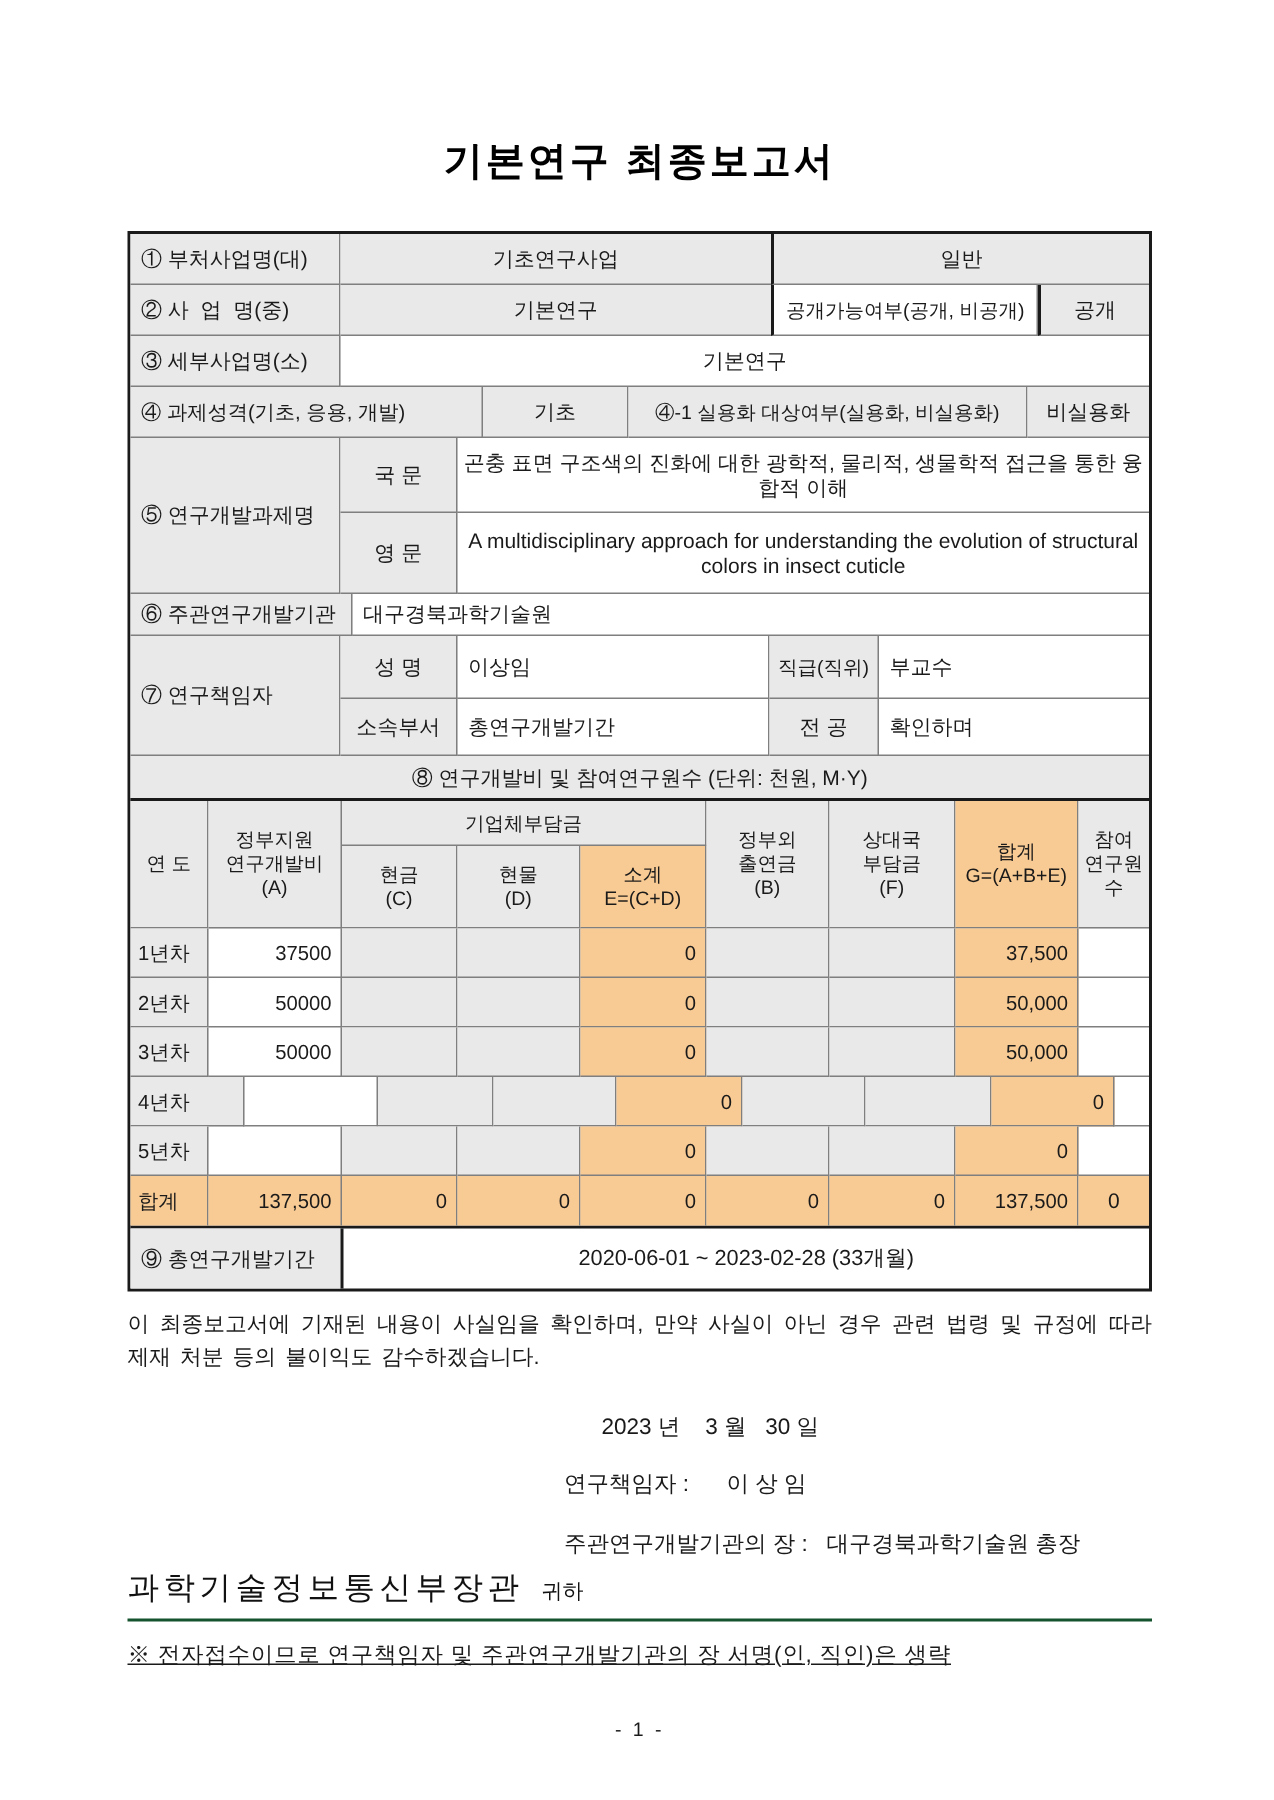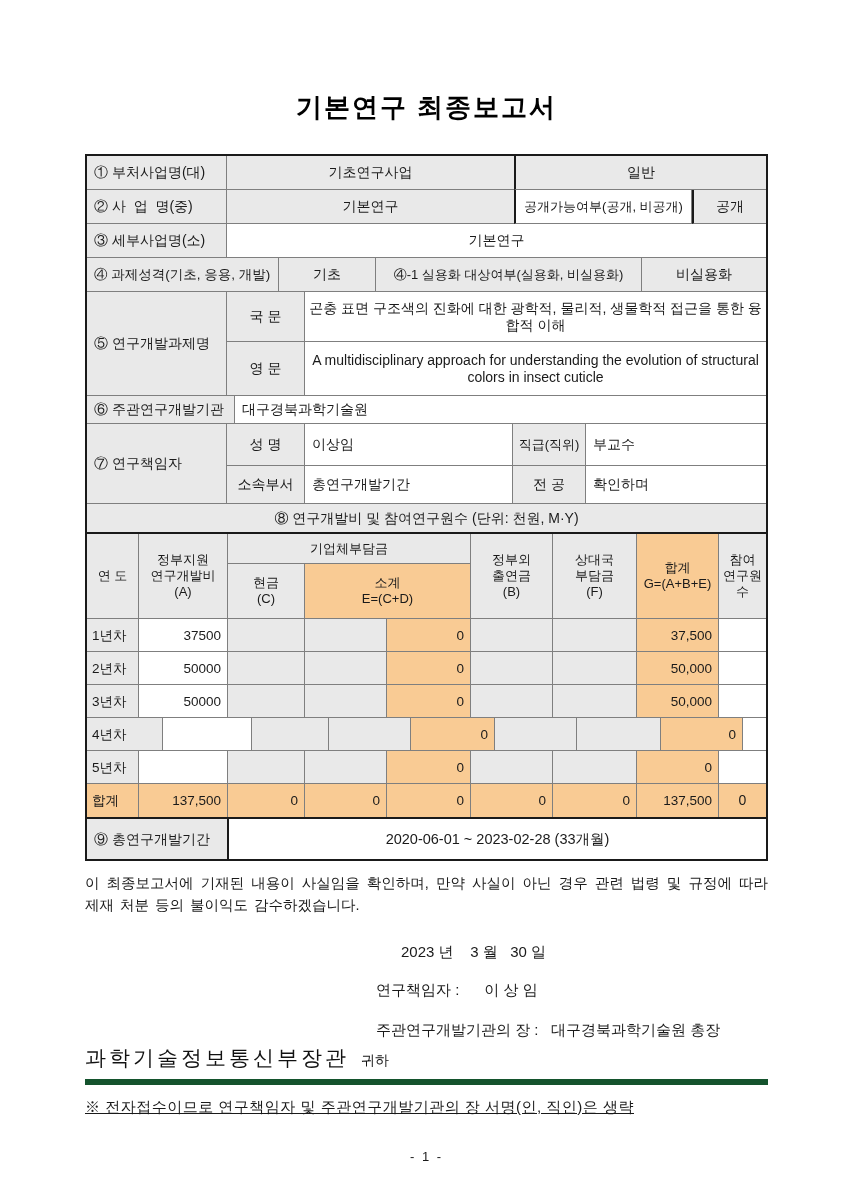--- a/index.html
+++ b/index.html
@@ -40,21 +40,21 @@
     margin-top:11px; font-size:14.5px; line-height:22px; text-align:justify;
     word-spacing:2px; color:#1a1a1a;
   }
   .sig { white-space:pre; font-size:15px; line-height:20px; color:#1a1a1a; }
   .sig-date { margin-top:26px; padding-left:316px; }
   .sig-pi   { margin-top:18px; padding-left:291px; }
   .sig-org  { margin-top:20px; padding-left:291px; }
 
   .addr {
     margin-top:4px; display:flex; align-items:baseline; gap:12px;
-    border-bottom:6px solid #14532d; padding-bottom:7px;
+    border-bottom:2px solid #14532d; padding-bottom:7px;
   }
   .addr-main   { font-size:21px; letter-spacing:3px; color:#111; }
   .addr-suffix { font-size:14px; color:#111; }
 
   .note { margin-top:13px; font-size:15px; letter-spacing:0.5px; white-space:pre;text-decoration:underline; }
   .pagenum { margin-top:32px; text-align:center; font-size:13px; letter-spacing:2px; }
 </style>
 </head>
 <body>
 
@@ -77,21 +77,21 @@
         <div class="c f13 thickL" style="width:178px">공개가능여부(공개, 비공개)</div>
         <div class="c gray nr thickL" style="flex:1">공개</div>
       </div>
 
       <div class="row" style="height:34px">
         <div class="c gray al" style="width:140px">③ 세부사업명(소)</div>
         <div class="c nr" style="flex:1">기본연구</div>
       </div>
 
       <div class="row" style="height:34px">
-        <div class="c gray al f135" style="width:192px">④ 과제성격(기초, 응용, 개발)</div>
+        <div class="c gray al f135" style="width:235px">④ 과제성격(기초, 응용, 개발)</div>
         <div class="c gray" style="width:97px">기초</div>
         <div class="c gray f13" style="width:266px">④-1 실용화 대상여부(실용화, 비실용화)</div>
         <div class="c gray nr" style="flex:1">비실용화</div>
       </div>
 
       <div class="row">
         <div class="c gray al" style="width:140px">⑤ 연구개발과제명</div>
         <div class="stack">
           <div class="row" style="height:50px">
             <div class="c gray" style="width:78px">국 문</div>
@@ -134,20 +134,22 @@
       <div class="row thickT" style="height:85px">
         <div class="c gray hdr" style="width:52px">연 도</div>
         <div class="c gray hdr" style="width:89px">정부지원
 연구개발비
 (A)</div>
         <div class="stack" style="flex:0 0 243px">
           <div class="c gray hdr" style="height:30px">기업체부담금</div>
           <div class="row" style="flex:1">
             <div class="c gray hdr" style="width:77px">현금
 (C)</div>
+            <div class="c gray hdr" style="width:82px">현물
+(D)</div>
             <div class="c orange hdr" style="flex:1">소계
 E=(C+D)</div>
           </div>
         </div>
         <div class="c gray hdr" style="width:82px">정부외
 출연금
 (B)</div>
         <div class="c gray hdr" style="width:84px">상대국
 부담금
 (F)</div>

